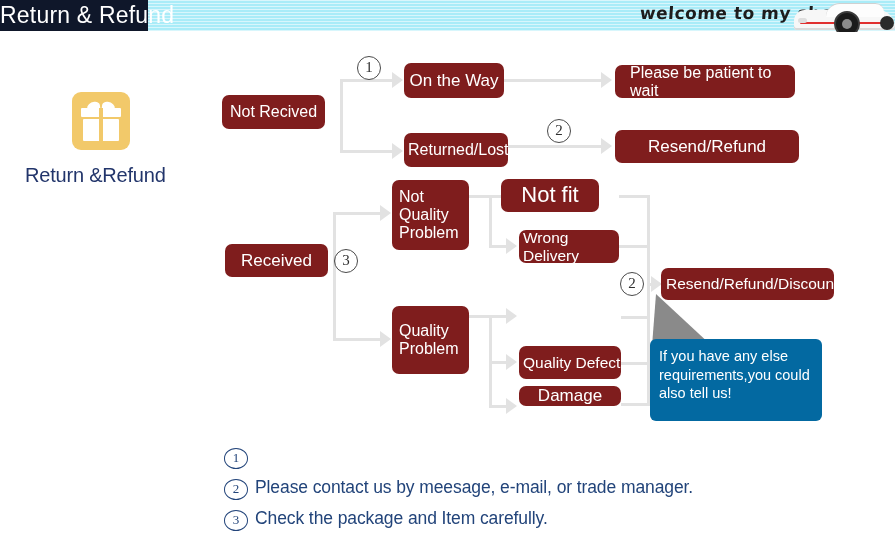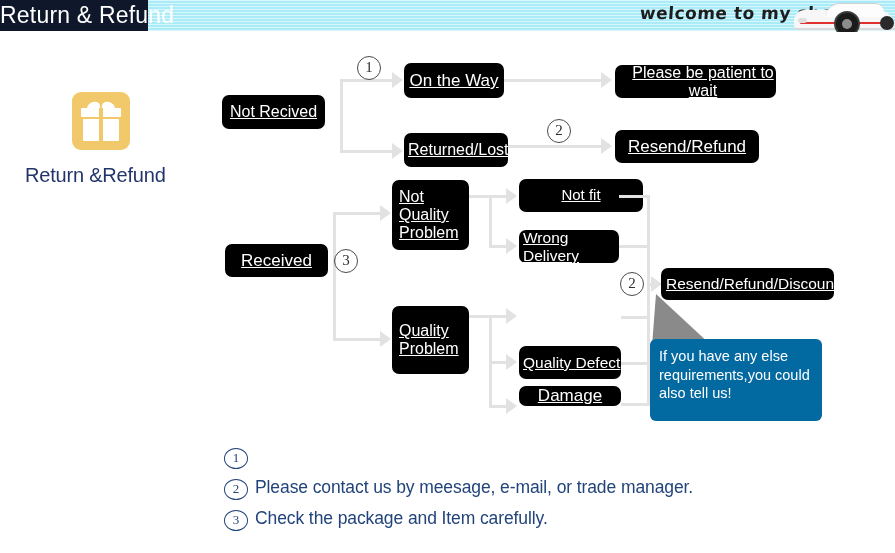--- a/index.html
+++ b/index.html
@@ -171,28 +171,27 @@
     margin-top: 14px;
     font-size: 20px;
     color: #22356b;
     letter-spacing: -0.2px;
     white-space: nowrap;
   }
 
   
   .node {
     position: absolute;
-    background: #000000;
+    background: #7f1d1d;
     color: #ffffff;
     border-radius: 7px;
     display: flex;
     align-items: center;
     box-sizing: border-box;
     line-height: 1.12;
-    text-decoration: underline;
   }
   .node.center { justify-content: center; text-align: center; }
   .node.left   { justify-content: flex-start; text-align: left; }
 
   .line-h {
     position: absolute;
     height: 3px;
     background: #e2e2e2;
   }
   .line-v {
@@ -321,25 +320,25 @@
   <div class="circ-num" style="left:357px; top:56px;">1</div>
 
   <div class="line-h" style="left:504px; top:79px; width:100px;"></div>
   <div class="arrowhead" style="left:601px; top:72px;"></div>
 
   <div class="line-h" style="left:508px; top:145px; width:96px;"></div>
   <div class="arrowhead" style="left:601px; top:138px;"></div>
 
   <div class="circ-num" style="left:547px; top:119px;">2</div>
 
-  <div class="node left" style="left:615px; top:65px; width:161px; height:33px; font-size:16px; padding-left:15px;text-align:center;">
+  <div class="node left" style="left:615px; top:65px; width:180px; height:33px; font-size:16px; padding-left:15px;">
     <span>Please be patient to wait</span>
   </div>
 
-  <div class="node center" style="left:615px; top:130px; width:144px; height:33px; font-size:17px;">
+  <div class="node center" style="left:615px; top:130px; width:184px; height:33px; font-size:17px;">
     <span>Resend/Refund</span>
   </div>
 
   <div class="line-v" style="left:333px; top:212px; height:128px;"></div>
   <div class="line-h" style="left:333px; top:212px; width:50px;"></div>
   <div class="arrowhead" style="left:380px; top:205px;"></div>
   <div class="line-h" style="left:333px; top:338px; width:50px;"></div>
   <div class="arrowhead" style="left:380px; top:331px;"></div>
 
   <div class="node center" style="left:225px; top:244px; width:103px; height:33px; font-size:17px;">
@@ -370,21 +369,21 @@
   <div class="arrowhead" style="left:506px; top:238px;"></div>
 
   <div class="line-v" style="left:489px; top:315px; height:90px;"></div>
   <div class="line-h" style="left:469px; top:315px; width:42px;"></div>
   <div class="arrowhead" style="left:506px; top:308px;"></div>
   <div class="line-h" style="left:489px; top:361px; width:22px;"></div>
   <div class="arrowhead" style="left:506px; top:354px;"></div>
   <div class="line-h" style="left:489px; top:405px; width:22px;"></div>
   <div class="arrowhead" style="left:506px; top:398px;"></div>
 
-  <div class="node center" style="left:519px; top:179px; width:124px; height:33px; font-size:15px;">
+  <div class="node center" style="left:501px; top:179px; width:98px; height:33px; font-size:22px;">
     <span>Not fit</span>
   </div>
 
   <div class="node left" style="left:519px; top:230px; width:100px; height:33px; font-size:15.5px; padding-left:4px;">
     <span>Wrong Delivery</span>
   </div>
 
 
   <div class="node left" style="left:519px; top:346px; width:102px; height:33px; font-size:15.5px; padding-left:4px;">
     <span>Quality Defect</span>

